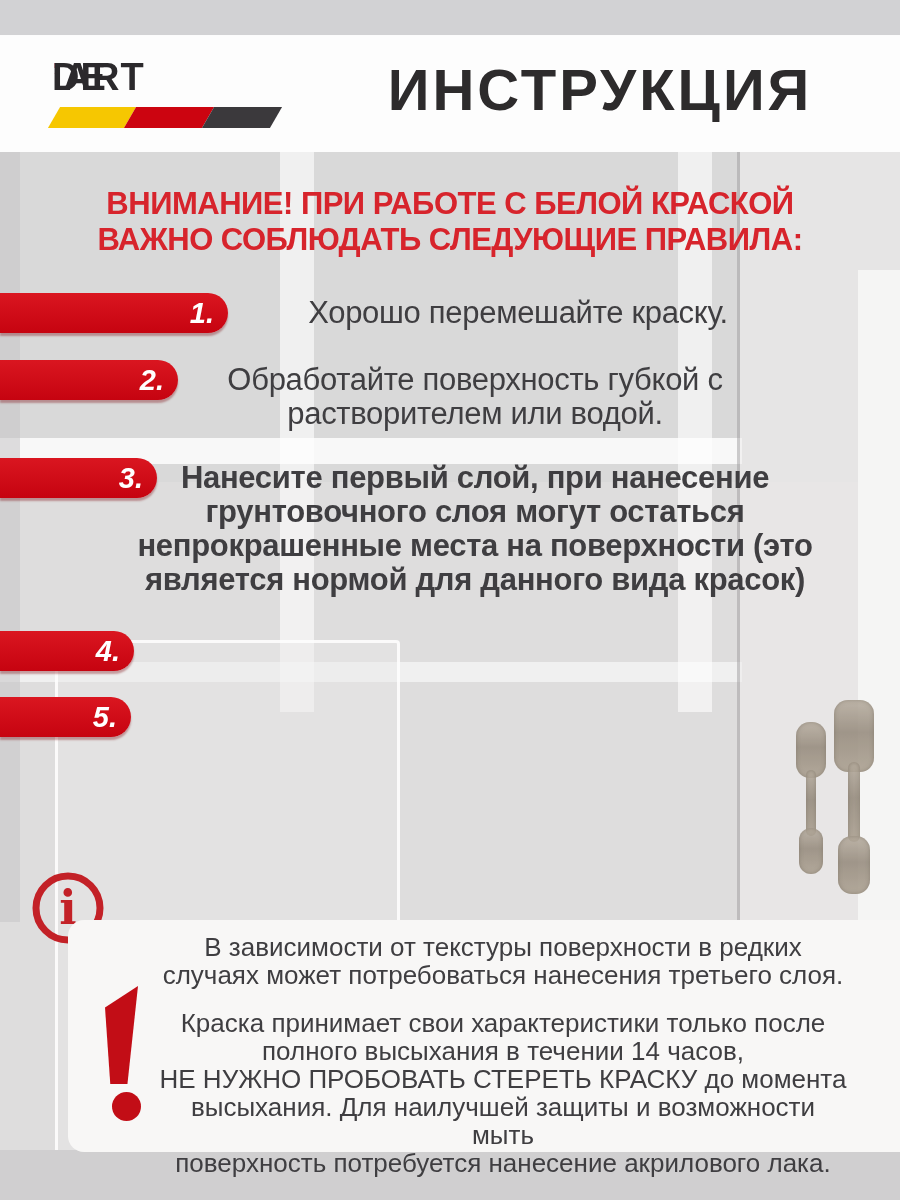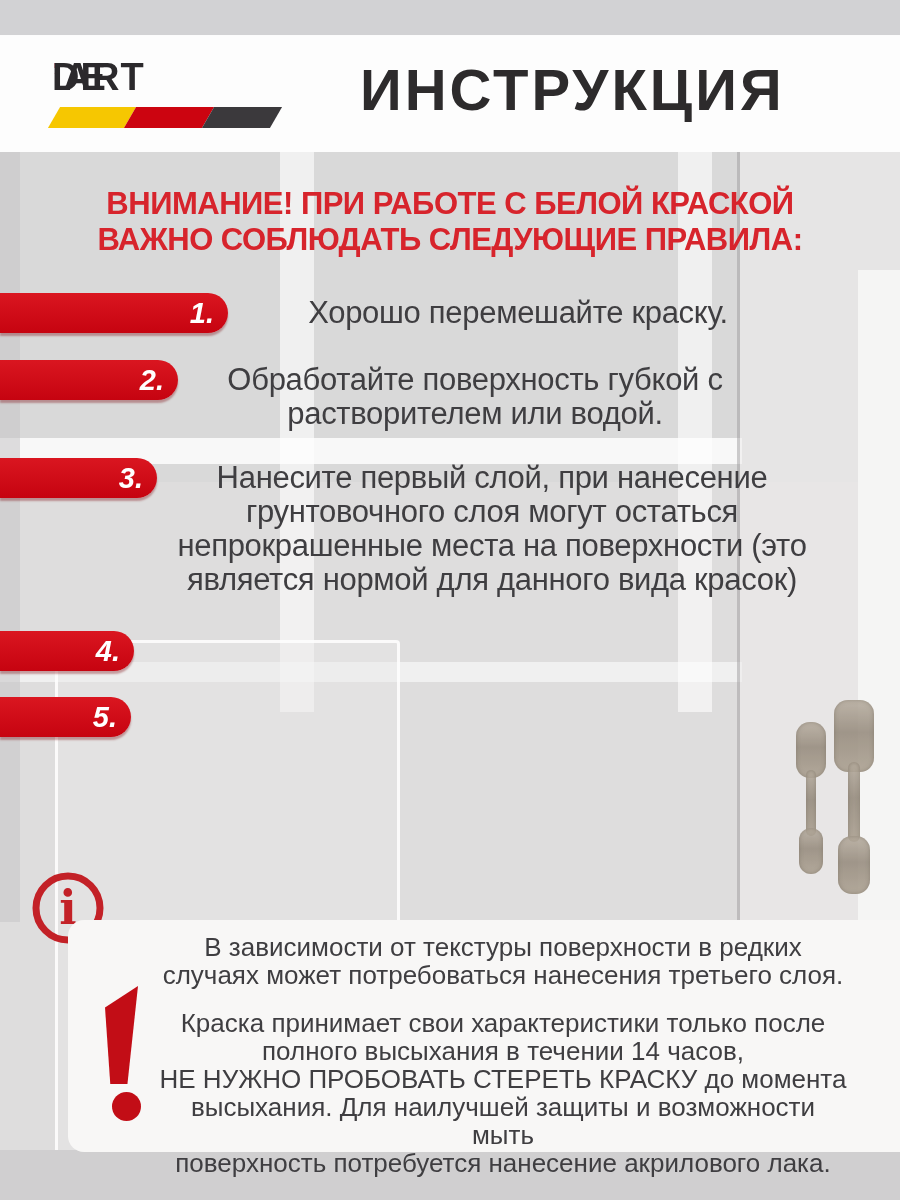--- a/index.html
+++ b/index.html
@@ -33,21 +33,21 @@
 
   
   .header-band{left:0;top:35px;width:900px;height:117px;background:rgba(255,255,255,.93);}
   .logo-text{left:52px;top:48px;width:300px;height:58px;color:#2b292c;
              font-size:38px;font-weight:700;letter-spacing:1px;line-height:58px;white-space:nowrap;}
   .logo-text .apos{position:static;color:#d10813;}
   .stripe{top:107px;height:21px;transform:skewX(-30deg);}
   .stripe.y{left:54px;width:76px;background:#f6c701;}
   .stripe.r{left:130px;width:78px;background:#cc0410;}
   .stripe.k{left:208px;width:68px;background:#3b393c;}
-  .page-title{left:360px;top:56px;width:480px;text-align:left;color:#2d2b2c;
+  .page-title{left:360px;top:56px;width:480px;text-align:center;color:#2d2b2c;
               font-size:58px;font-weight:800;letter-spacing:3px;white-space:nowrap;}
 
   
   .warning{left:0;top:186px;width:900px;text-align:center;color:#d7242c;
            font-weight:bold;font-size:31px;line-height:36px;white-space:pre-line;letter-spacing:-0.5px;}
 
   
   .pill{left:0;height:40px;background:linear-gradient(#da1620,#c60310);
         border-radius:0 20px 20px 0;box-shadow:0 3px 2px rgba(120,0,10,.35);}
   .pill .num{position:absolute;right:14px;top:0;height:40px;line-height:40px;
@@ -113,21 +113,21 @@
 
   <div class="pill" style="top:360px;width:178px;">
     <span class="num">2.</span>
   </div>
   <div class="step-text" style="left:150px;top:363px;width:650px;">Обработайте поверхность губкой с
 растворителем или водой.</div>
 
   <div class="pill" style="top:458px;width:157px;">
     <span class="num">3.</span>
   </div>
-  <div class="step-text" style="left:132px;top:461px;width:720px;">Нанесите первый слой, при нанесение
+  <div class="step-text" style="left:115px;top:461px;width:720px;font-weight:bold;">Нанесите первый слой, при нанесение
 грунтовочного слоя могут остаться
 непрокрашенные места на поверхности (это
 является нормой для данного вида красок)</div>
 
   <div class="pill" style="top:631px;width:134px;">
     <span class="num">4.</span>
   </div>
 
   <div class="pill" style="top:697px;width:131px;">
     <span class="num">5.</span>

